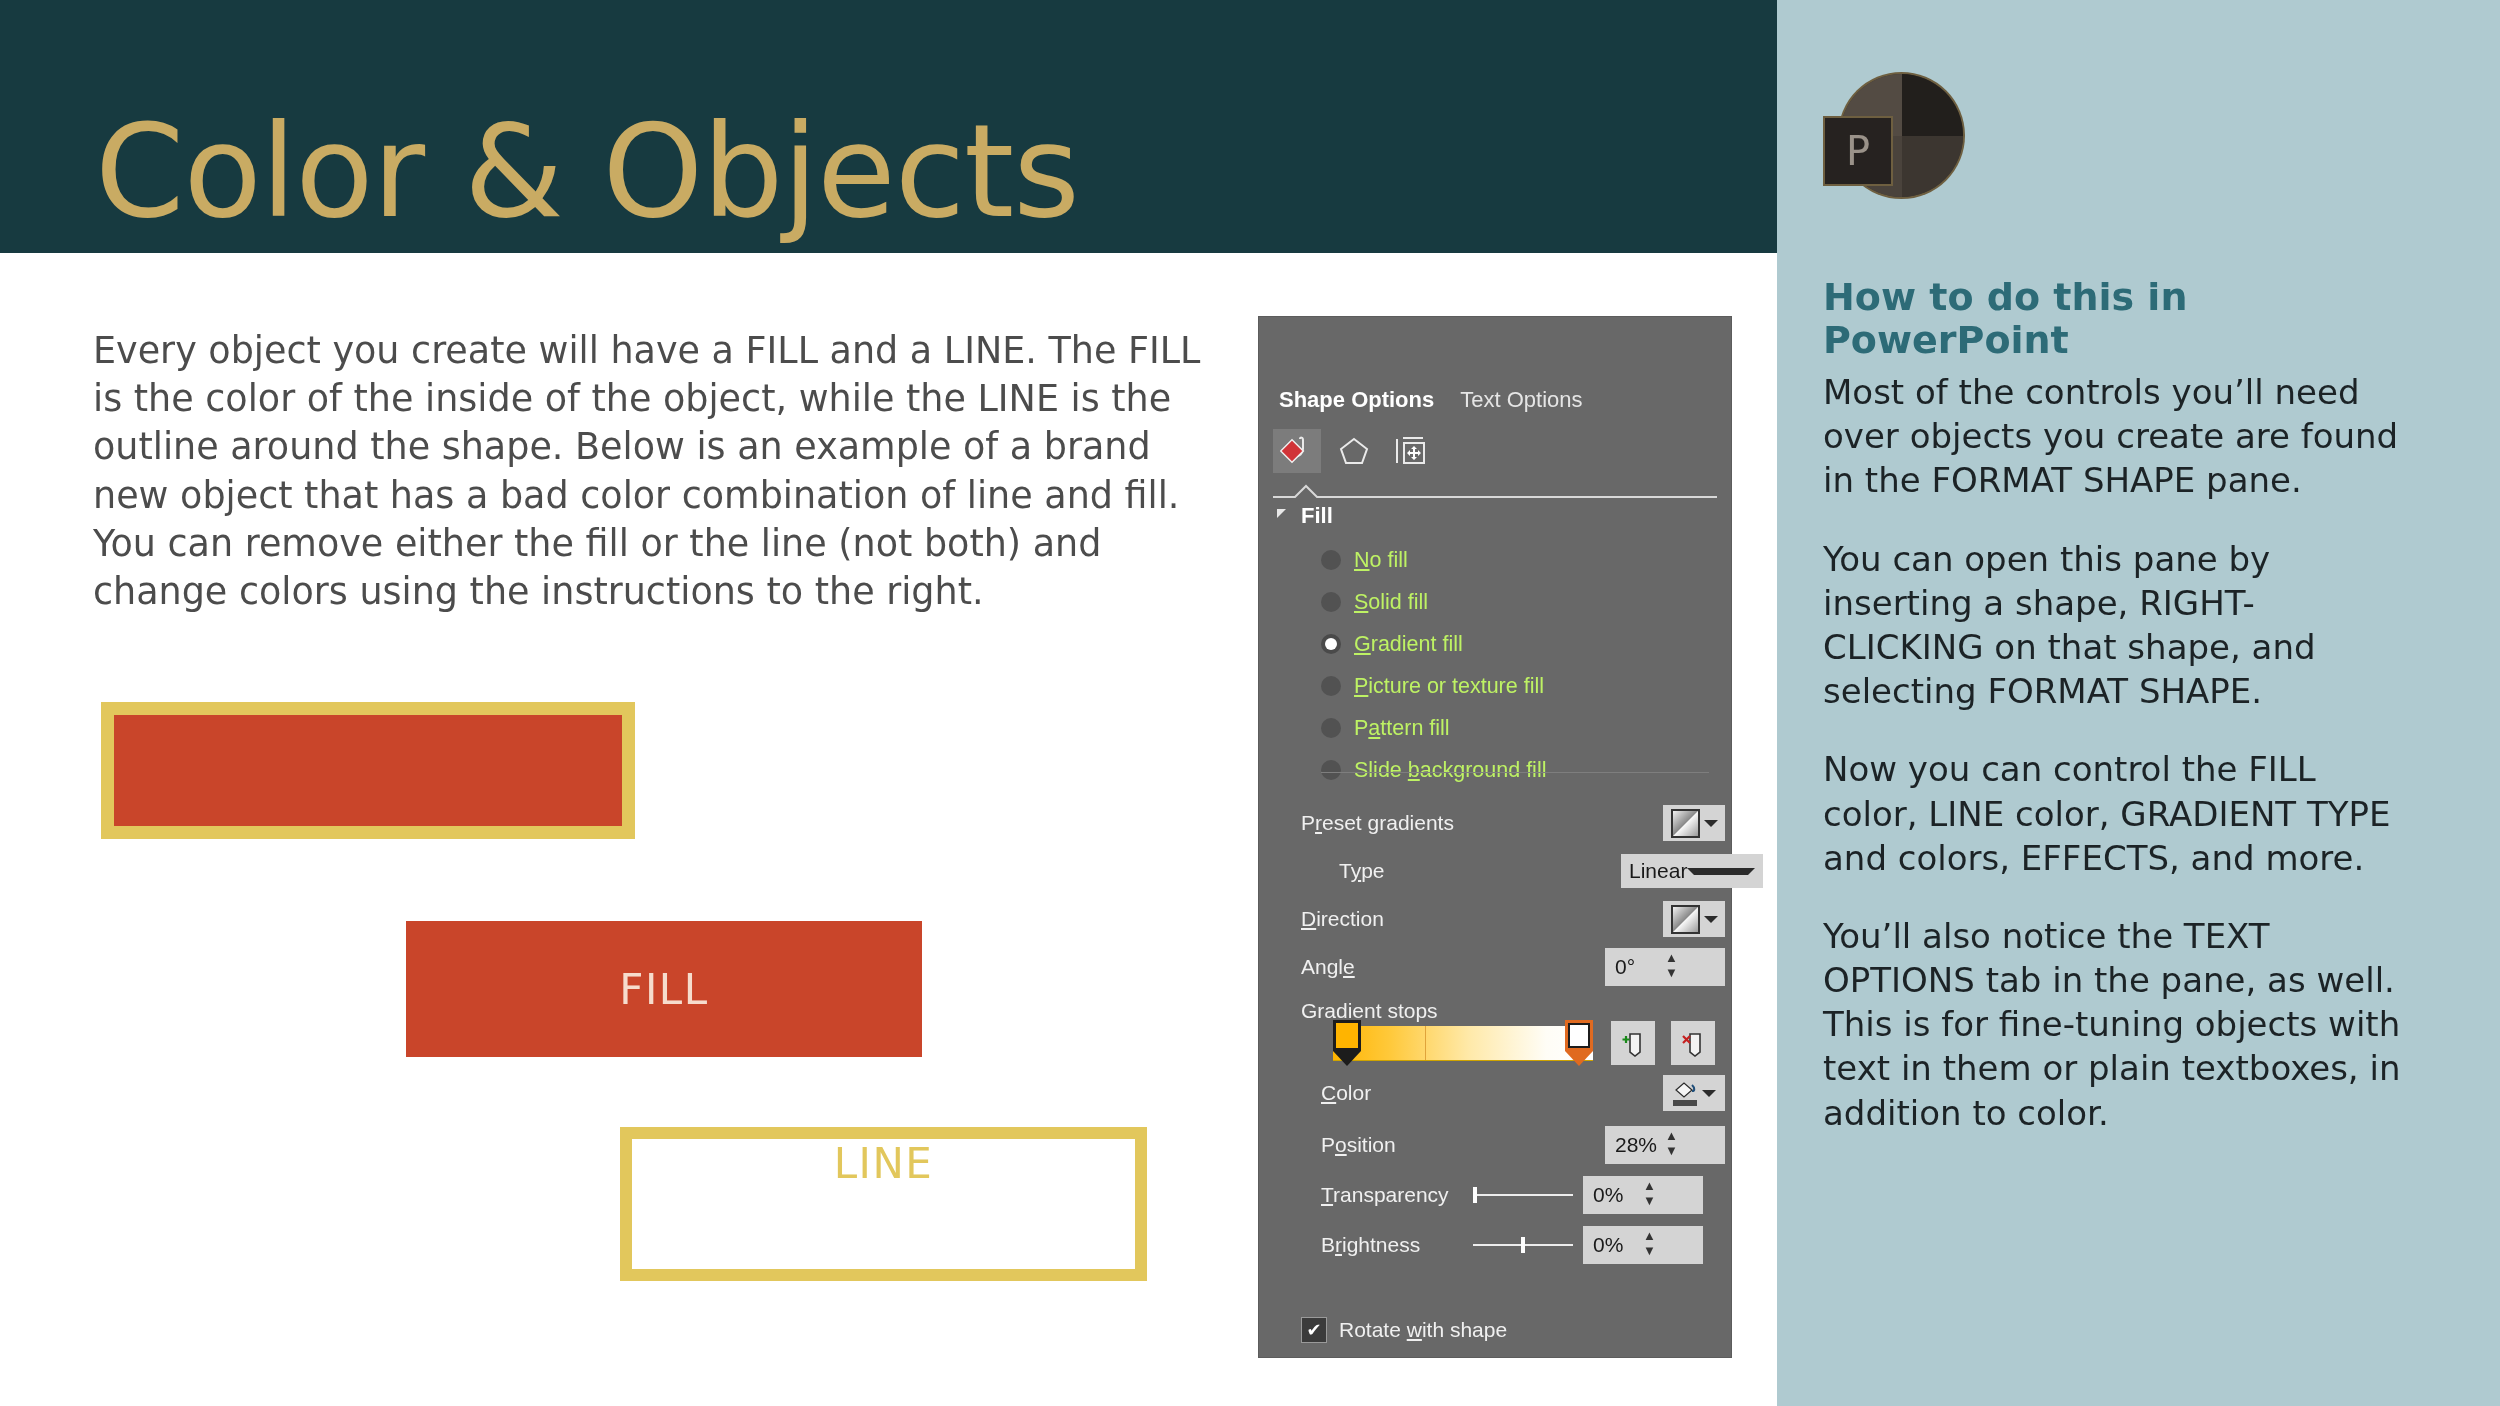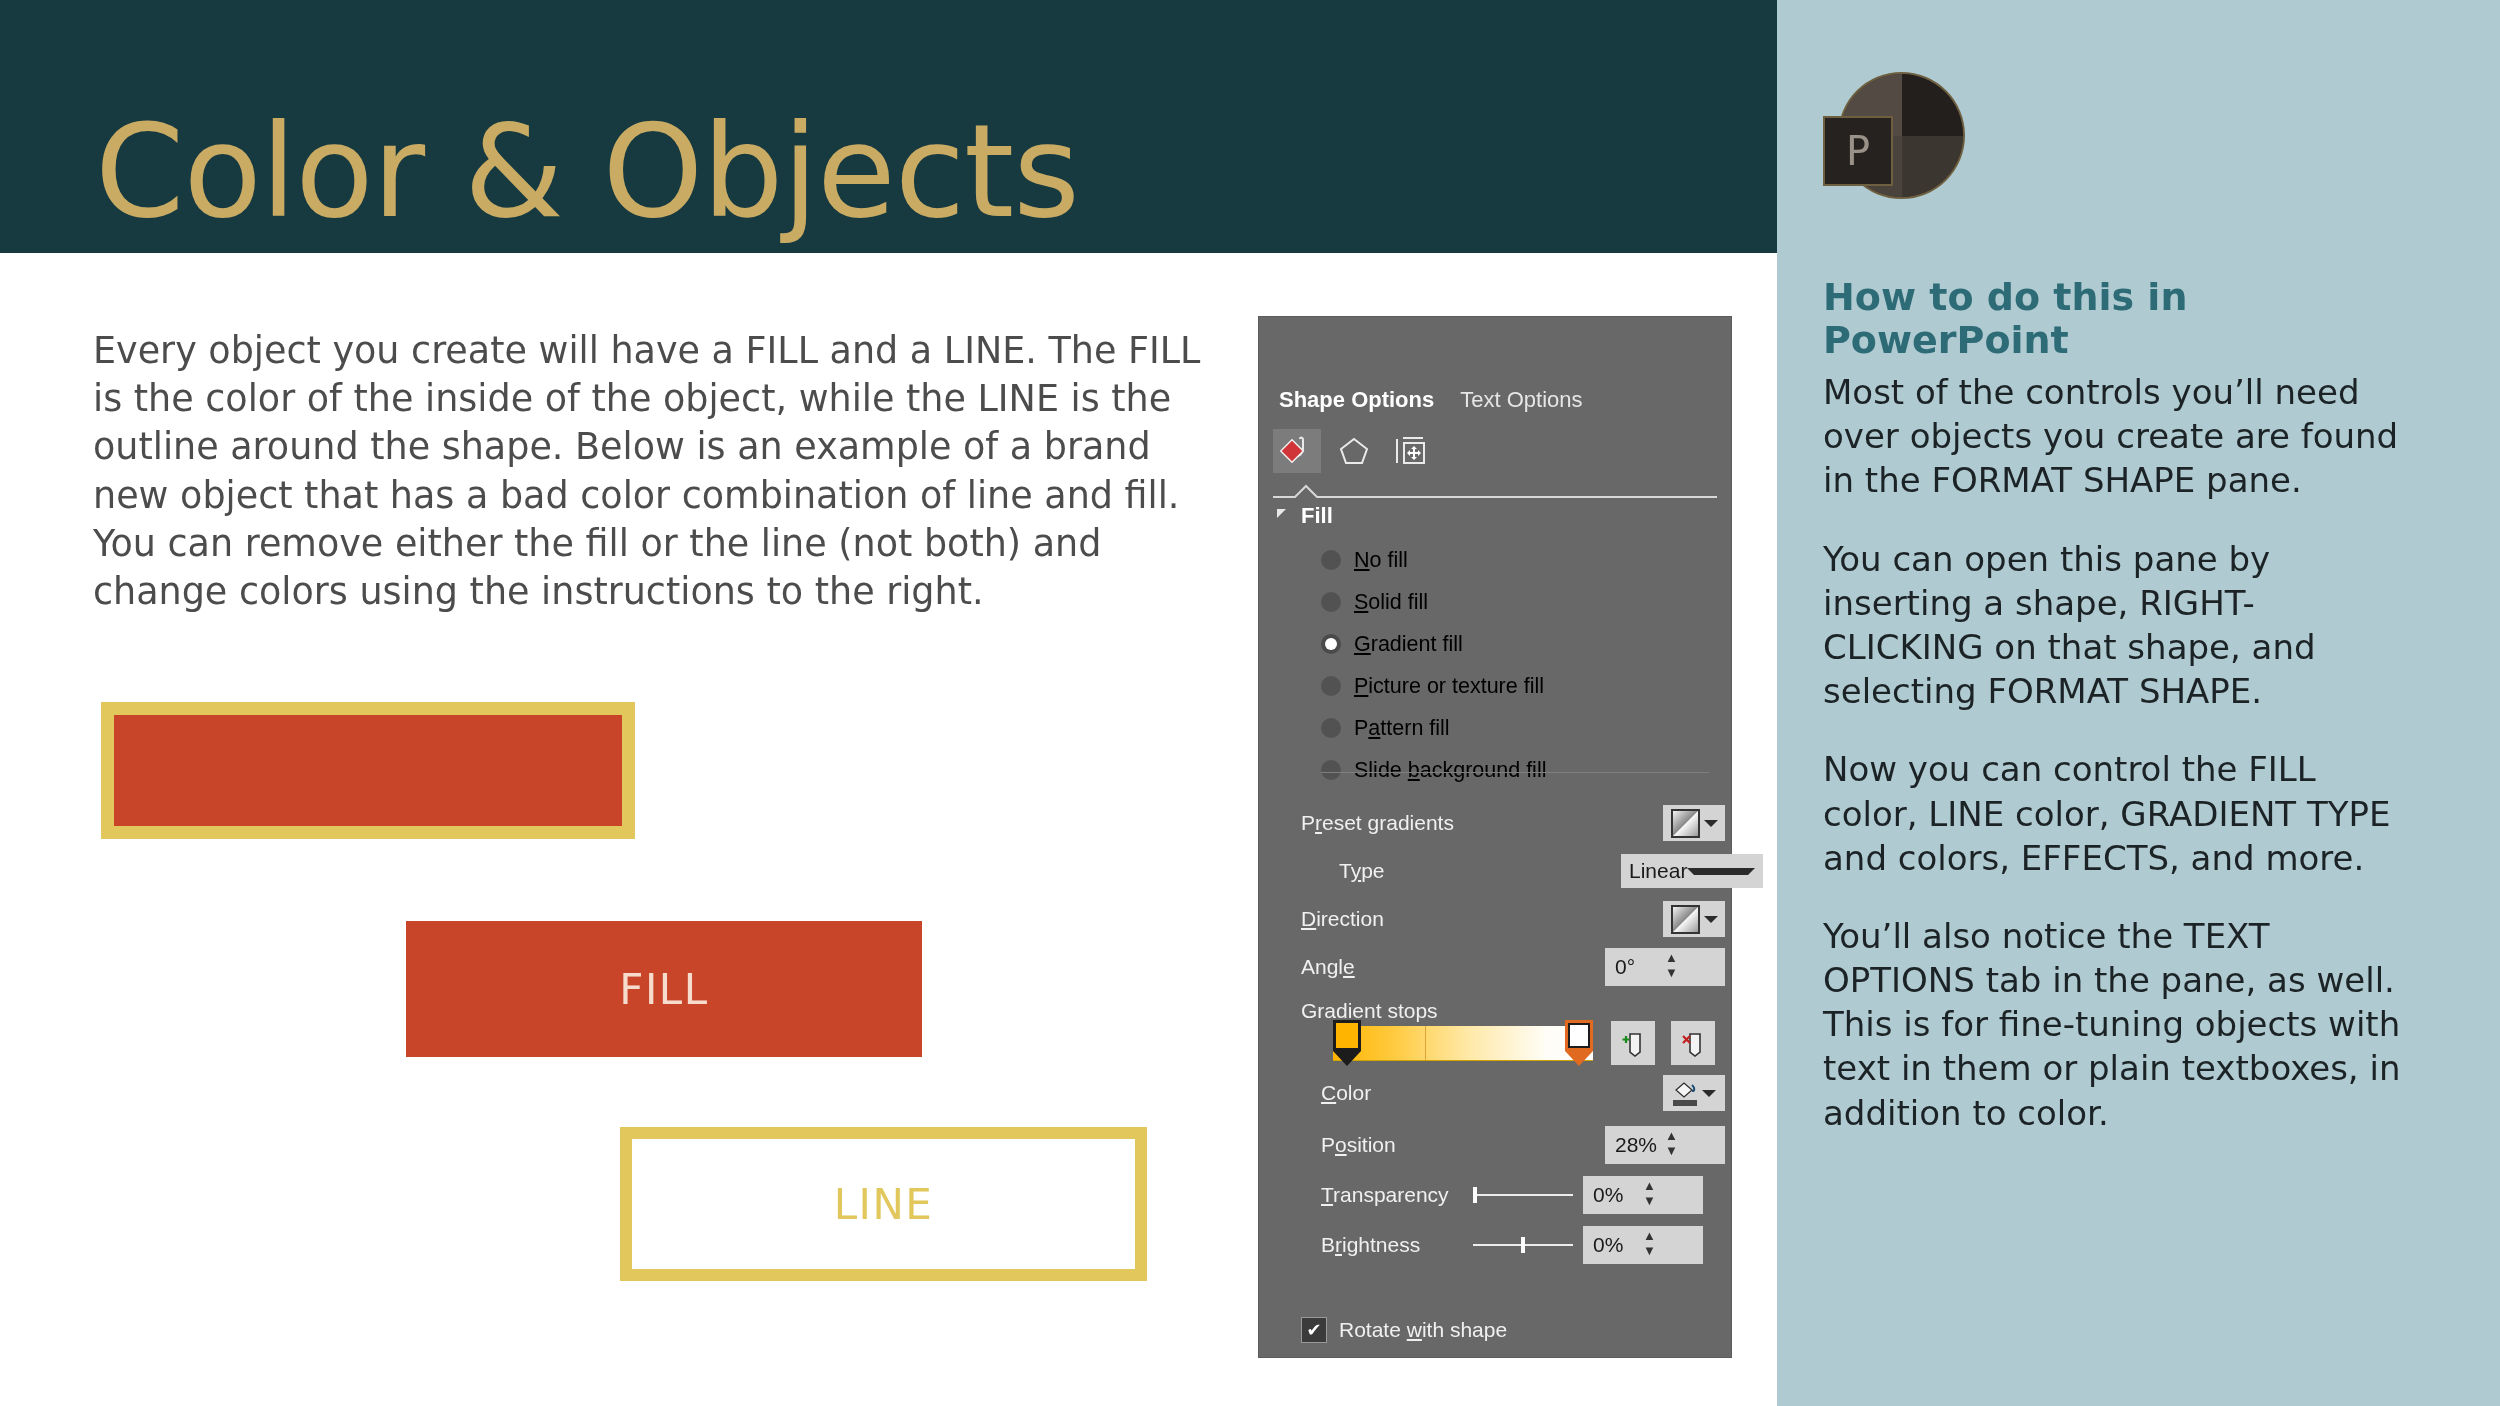--- a/index.html
+++ b/index.html
@@ -46,21 +46,21 @@
     background:#C9452A;
     display:flex; align-items:center; justify-content:center;
   }
   .shape-fill .lbl {
     color:#F6DCCD; font-size:42px; letter-spacing:1.5px;
     font-family:"DejaVu Sans", sans-serif;
   }
   .shape-line {
     position:absolute; left:620px; top:1127px; width:527px; height:154px;
     background:#ffffff; border:12px solid #E2C75C; box-sizing:border-box;
-    display:flex; align-items:center; justify-content:center;
+    display:flex; align-items:flex-start; justify-content:center;
   }
   .shape-line .lbl {
     color:#E2C75C; font-size:42px; letter-spacing:1.5px;
     font-family:"DejaVu Sans", sans-serif;
   }
 
   
   .fs-pane {
     position:absolute; left:1259px; top:317px; width:472px; height:1040px;
     background:#686868; color:#F2F2F2;
@@ -114,21 +114,21 @@
   .fs-radio-row { display:flex; align-items:center; height:42px; }
   .fs-radio {
     width:20px;height:20px;border-radius:50%;background:#525252;margin-right:13px;
     flex:none;
   }
   .fs-radio.on { background:#4a4a4a; position:relative; }
   .fs-radio.on::after{
     content:""; position:absolute; left:4px; top:4px;width:12px;height:12px;
     border-radius:50%; background:#FFFFFF;
   }
-  .fs-radio-label { font-size:21.5px; color:#000000; white-space:nowrap; }
+  .fs-radio-label { font-size:21.5px; color:#bef264; white-space:nowrap; }
   .fs-radio-label u { text-decoration:underline; }
 
   .fs-divider {
     position:absolute; left:62px; top:455px; width:388px; height:1px; background:#7e7e7e;
   }
 
   
   .fs-row {
     position:absolute; left:42px; width:424px; height:32px;
     display:flex; align-items:center;

